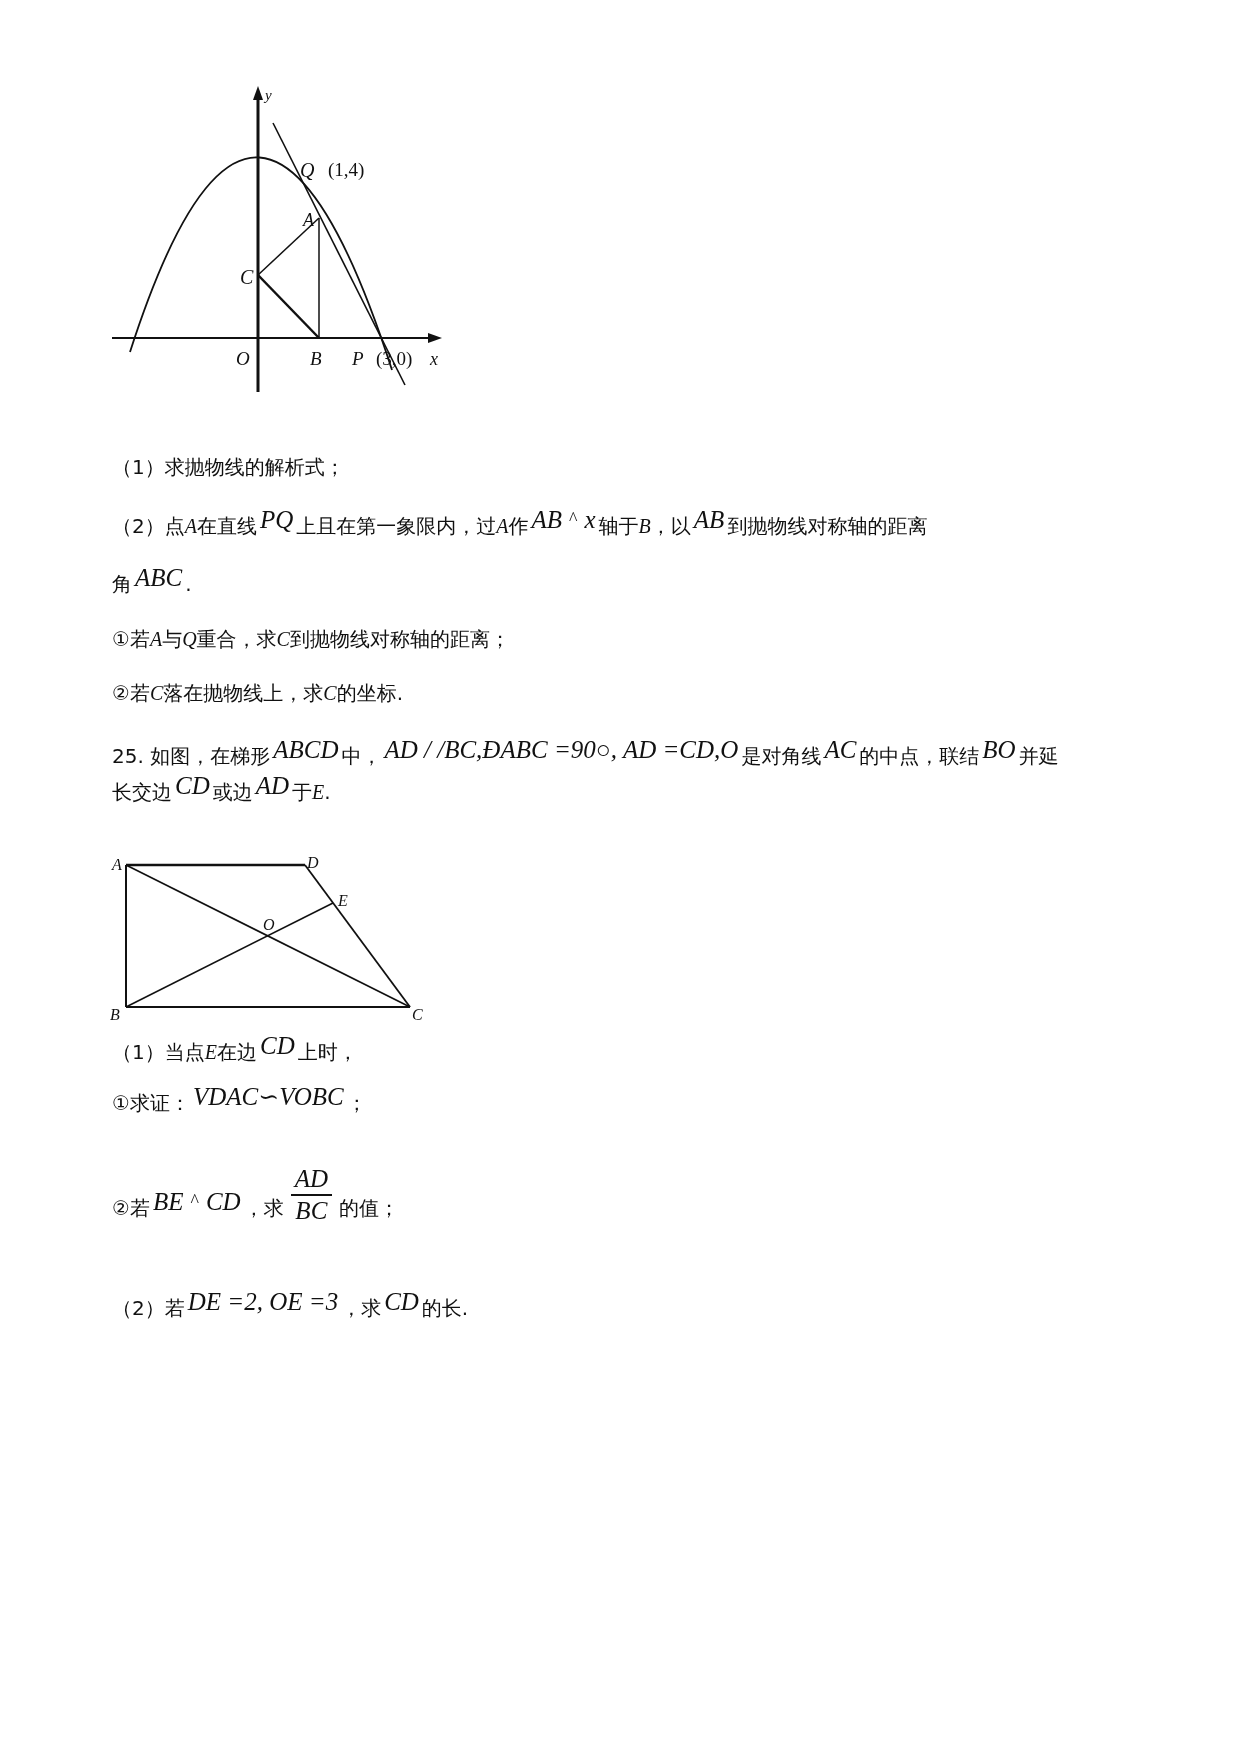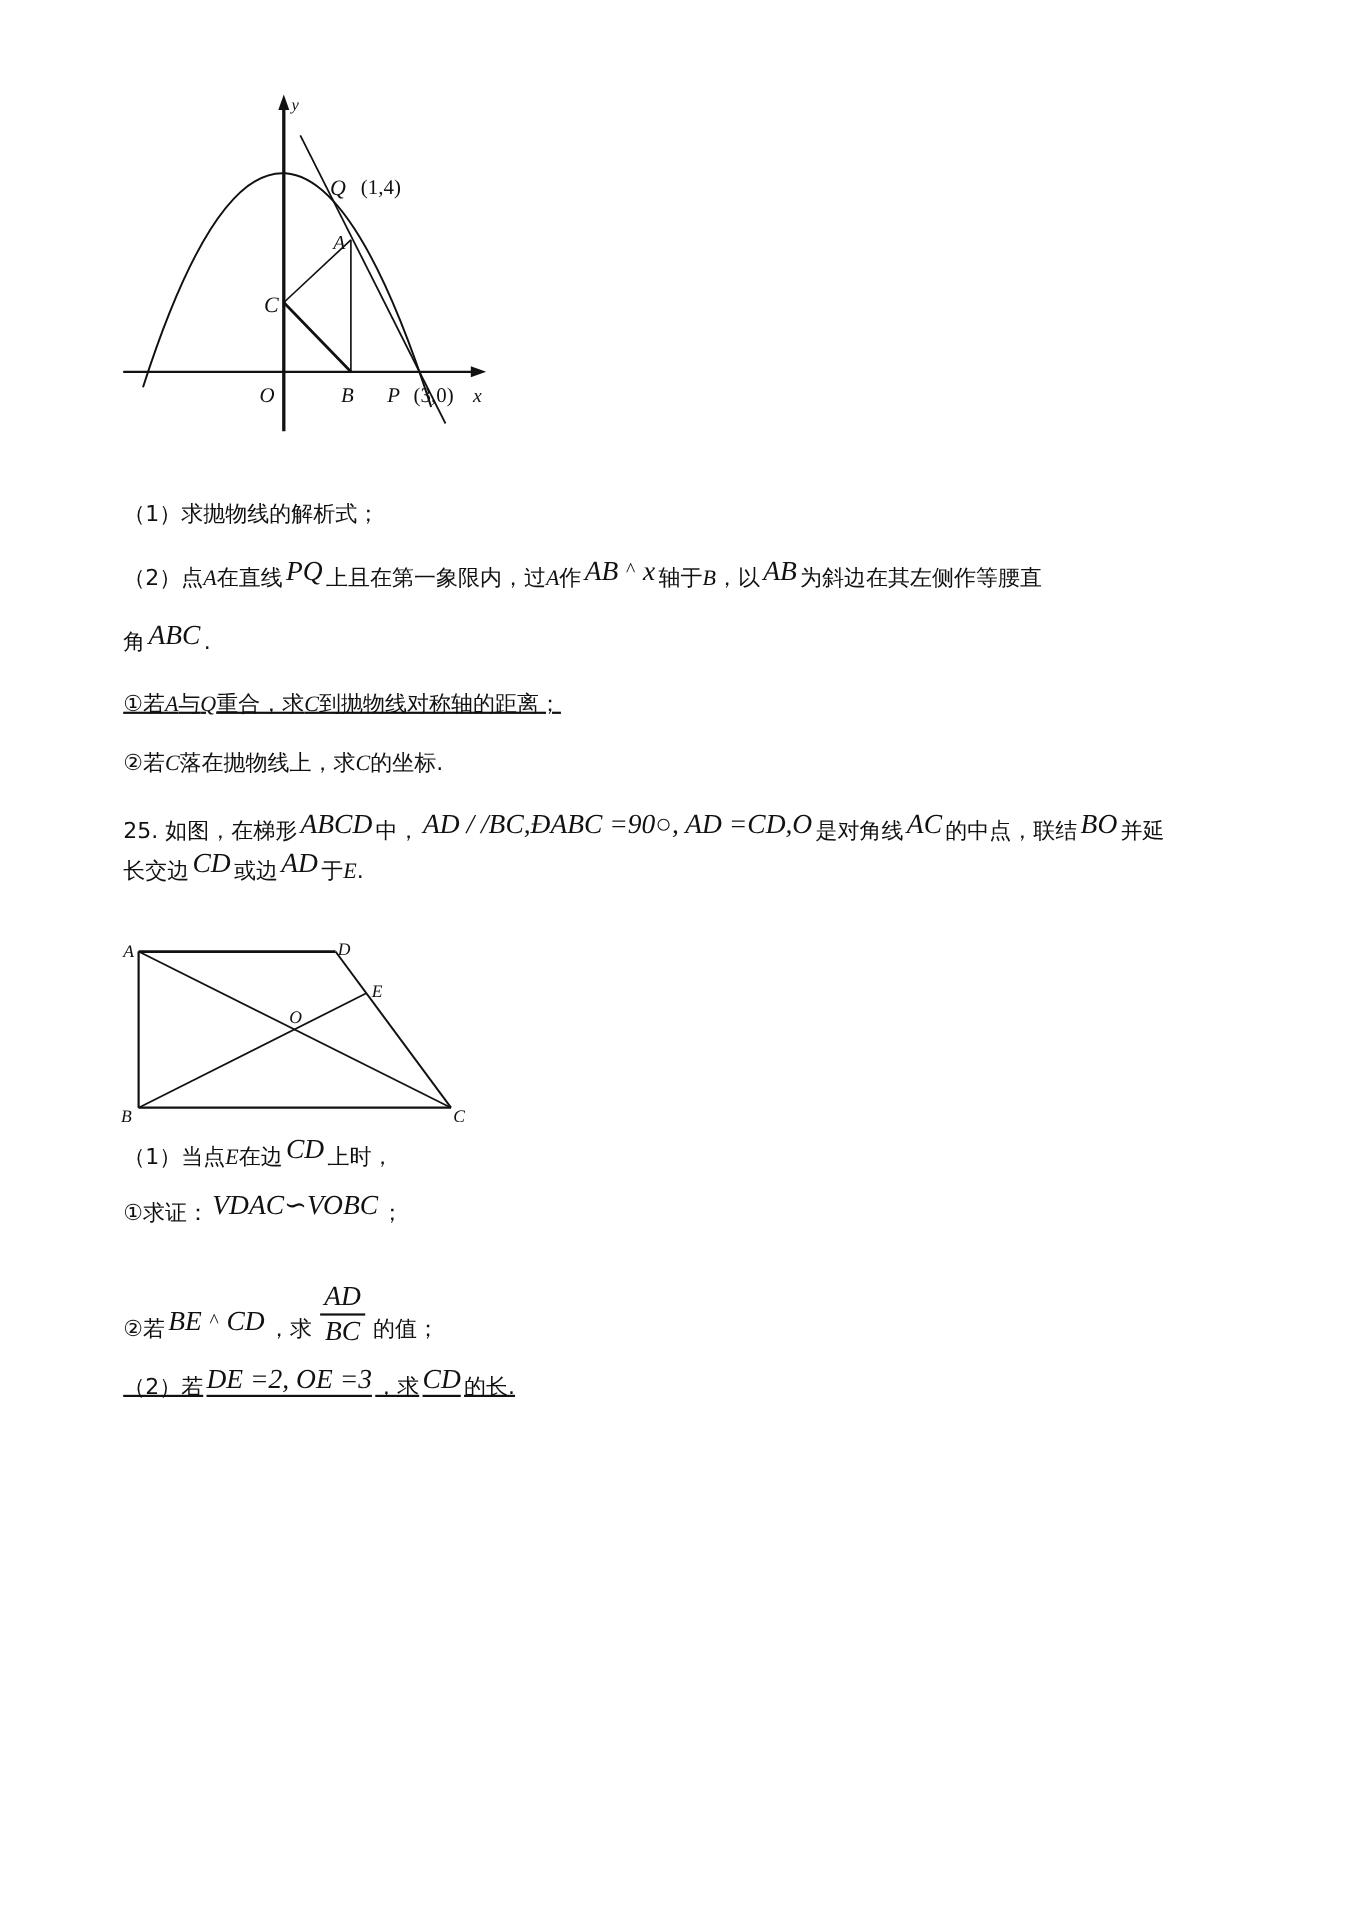--- a/index.html
+++ b/index.html
@@ -52,27 +52,27 @@
   <text x="140" y="204" font-size="20">C</text>
   <text x="136" y="285" font-size="19">O</text>
   <text x="210" y="285" font-size="19">B</text>
   <text x="252" y="285" font-size="19">P</text>
   <text class="plain" x="276" y="285" font-size="19">(3,0)</text>
 </svg>
 
 <div class="line" style="top:452px;"><span>（1）求抛物线的解析式；</span></div>
 
 <div class="line" style="top:510px;">
-  <span>（2）点</span><span class="mi">A</span><span>在直线</span><span class="m">PQ</span><span>上且在第一象限内，过</span><span class="mi">A</span><span>作</span><span class="m">AB</span><span class="up">^</span><span class="m">x</span><span>轴于</span><span class="mi">B</span><span>，以</span><span class="m">AB</span><span>为斜边在其左侧作等腰直</span>
+  <span>（2）点</span><span class="mi">A</span><span>在直线</span><span class="m">PQ</span><span>上且在第一象限内，过</span><span class="mi">A</span><span>作</span><span class="m">AB</span><span class="up">^</span><span class="m">x</span><span>轴于</span><span class="mi">B</span><span>，以</span><span class="m">AB</span><span>到抛物线对称轴的距离</span>
 </div>
 <div class="line" style="top:568px;">
   <span>角</span><span class="m">ABC</span><span>.</span>
 </div>
 
-<div class="line" style="top:624px;text-decoration:underline;">
+<div class="line" style="top:624px;">
   <span>①若</span><span class="mi">A</span><span>与</span><span class="mi">Q</span><span>重合，求</span><span class="mi">C</span><span>到抛物线对称轴的距离；</span>
 </div>
 <div class="line" style="top:678px;">
   <span>②若</span><span class="mi">C</span><span>落在抛物线上，求</span><span class="mi">C</span><span>的坐标.</span>
 </div>
 
 <div class="line" style="top:740px;text-align:right;">
   <span>25. 如图，在梯形</span><span class="m">ABCD</span><span>中，</span><span class="m">AD / /BC,ÐABC =90○, AD =CD,O</span><span>是对角线</span><span class="m">AC</span><span>的中点，联结</span><span class="m">BO</span><span>并延</span>
 </div>
 <div class="line" style="top:776px;">
@@ -96,15 +96,15 @@
 
 <div class="line" style="top:1036px;">
   <span>（1）当点</span><span class="mi">E</span><span>在边</span><span class="m">CD</span><span>上时，</span>
 </div>
 <div class="line" style="top:1087px;">
   <span>①求证：</span><span class="m">VDAC∽VOBC</span><span>；</span>
 </div>
 <div class="line" style="top:1178px;">
   <span>②若</span><span class="m">BE</span><span class="up">^</span><span class="m">CD</span><span>，求</span><span class="frac m"><span class="num">AD</span><span class="den">BC</span></span><span>的值；</span>
 </div>
-<div class="line" style="top:1245px;text-decoration:underline;">
+<div class="line" style="top:1292px;">
   <span>（2）若</span><span class="m">DE =2, OE =3</span><span>，求</span><span class="m">CD</span><span>的长.</span>
 </div>
 
 </body></html>

